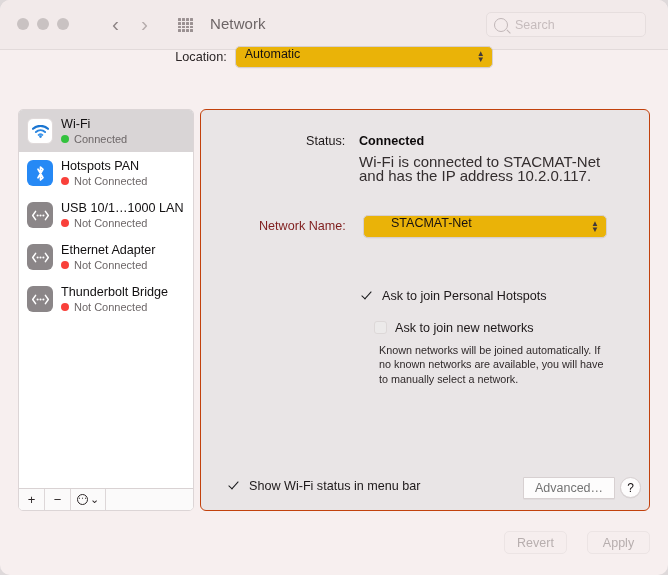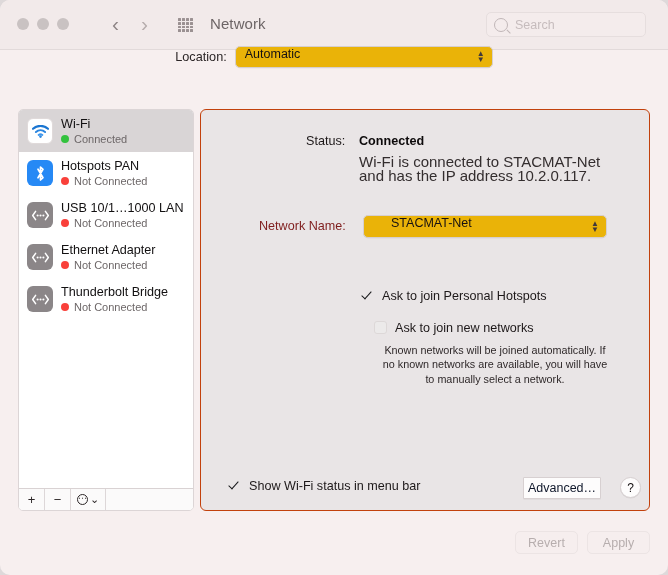--- a/index.html
+++ b/index.html
@@ -347,32 +347,31 @@
   #cb-auto   { left: 160px; top: 148px; }
   #cb-hotspot{ left: 160px; top: 179px; }
   #cb-newnet { left: 173px; top: 211px; }
 
   #known-desc {
     left: 178px; top: 233px;
     width: 232px;
     font-size: 10.8px;
     color: #2f292a;
     line-height: 14.3px;
-    text-align: center;
   }
 
   #cb-menubar { left: 27px; top: 369px; }
   #advanced-btn {
     left: 322px; top: 367px;
-    width: 78px; height: 22px;
+    width: 92px; height: 22px;
     background: #fdfcfc;
     border: 1px solid #d7d0d1;
     border-radius: 1px;
     font-size: 12.5px;
-    color: #0f172a;
+    color: #737373;
     display: flex;
     align-items: center;
     justify-content: center;
     box-shadow: 0 0.5px 0.5px rgba(0,0,0,0.07);
     box-sizing: border-box;
   }
   #help-btn {
     left: 419px; top: 367px;
     width: 21px; height: 21px;
     background: #fdfcfc;
@@ -385,21 +384,21 @@
     justify-content: center;
     box-shadow: 0 0.5px 0.5px rgba(0,0,0,0.07);
     box-sizing: border-box;
   }
 
   
   #bottom-bar {
     position: absolute;
     right: 18px; top: 531px;
     display: flex;
-    gap: 9px;
+    gap: 20px;
   }
   .footer-btn {
     width: 63px; height: 23px;
     background: #f6eeee;
     border: 1px solid #ece4e4;
     border-radius: 5px;
     font-size: 12.5px;
     color: #b7aeae;
     display: flex;
     align-items: center;

